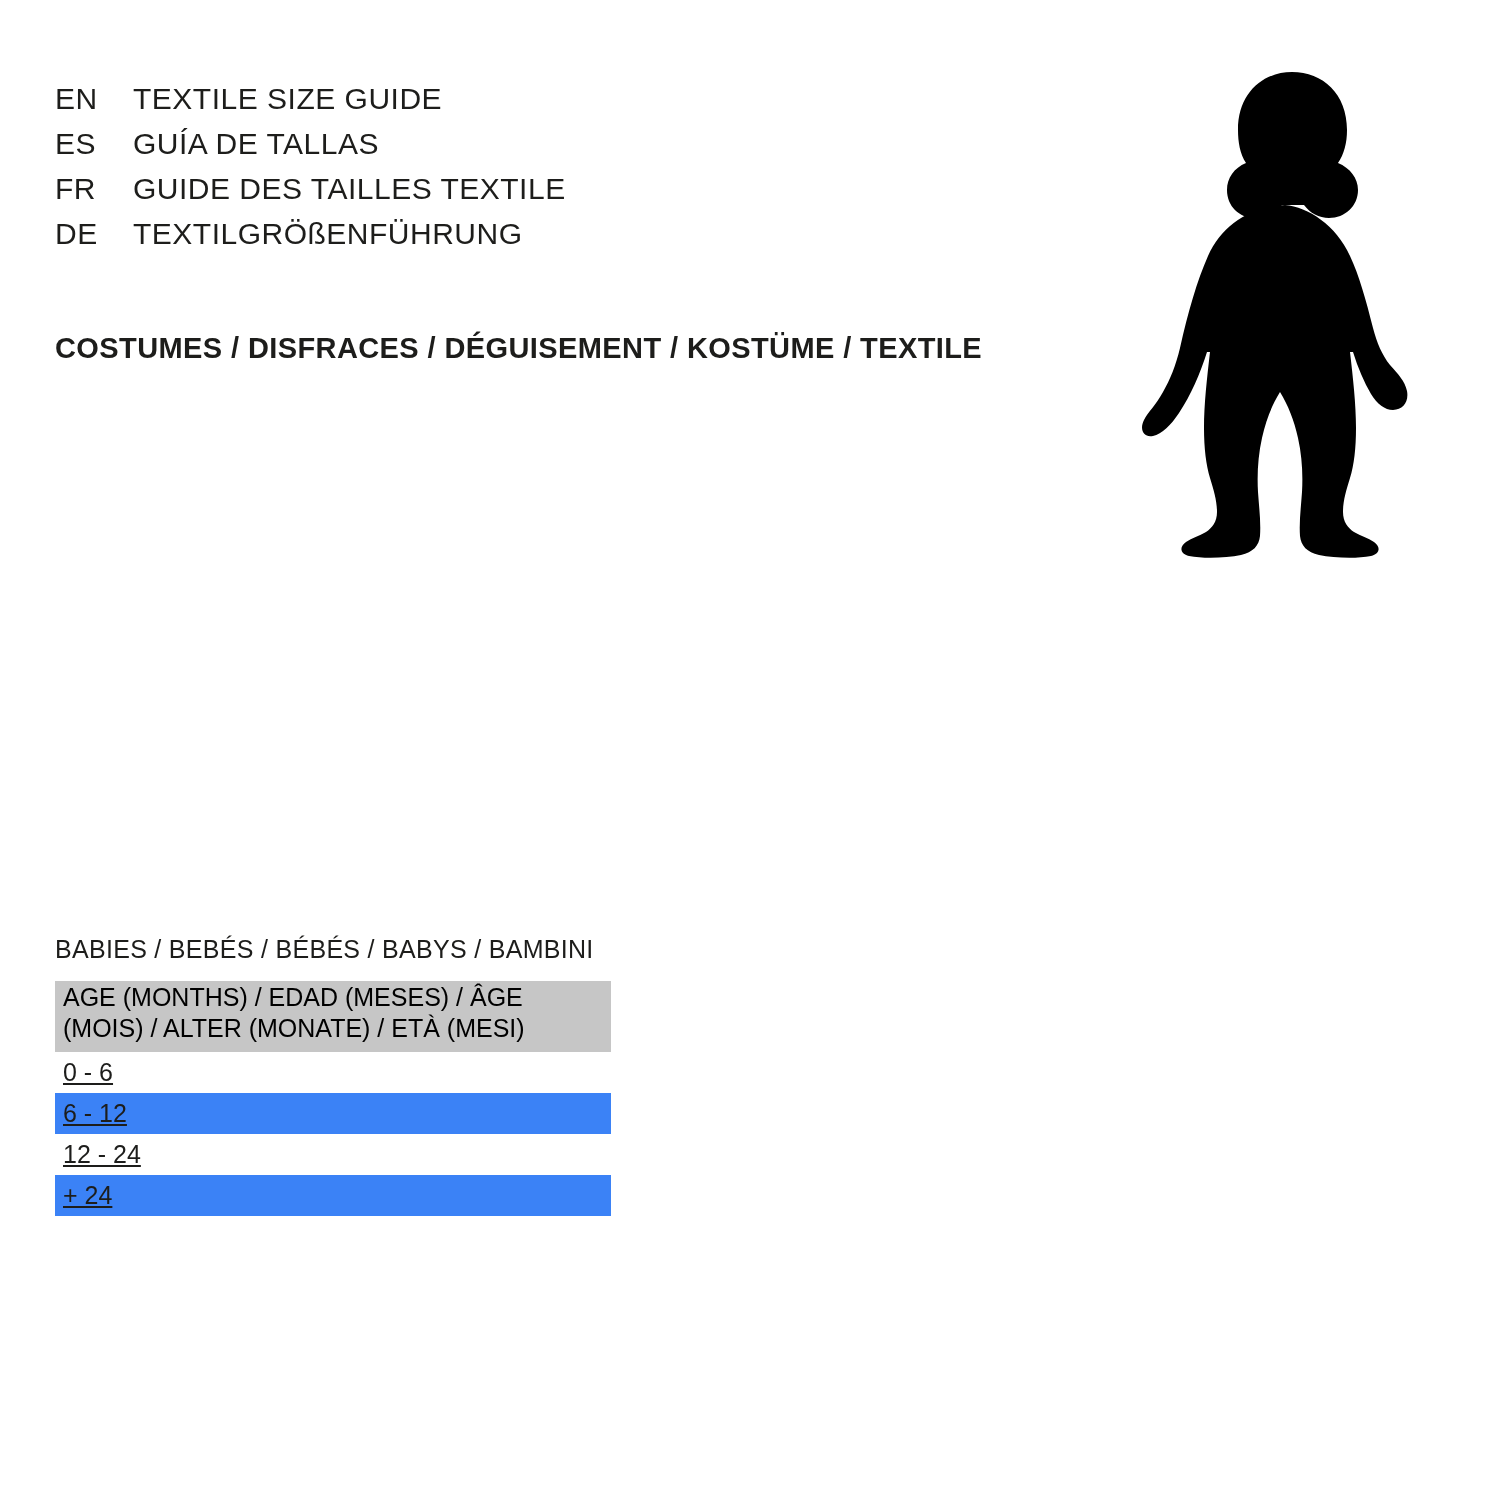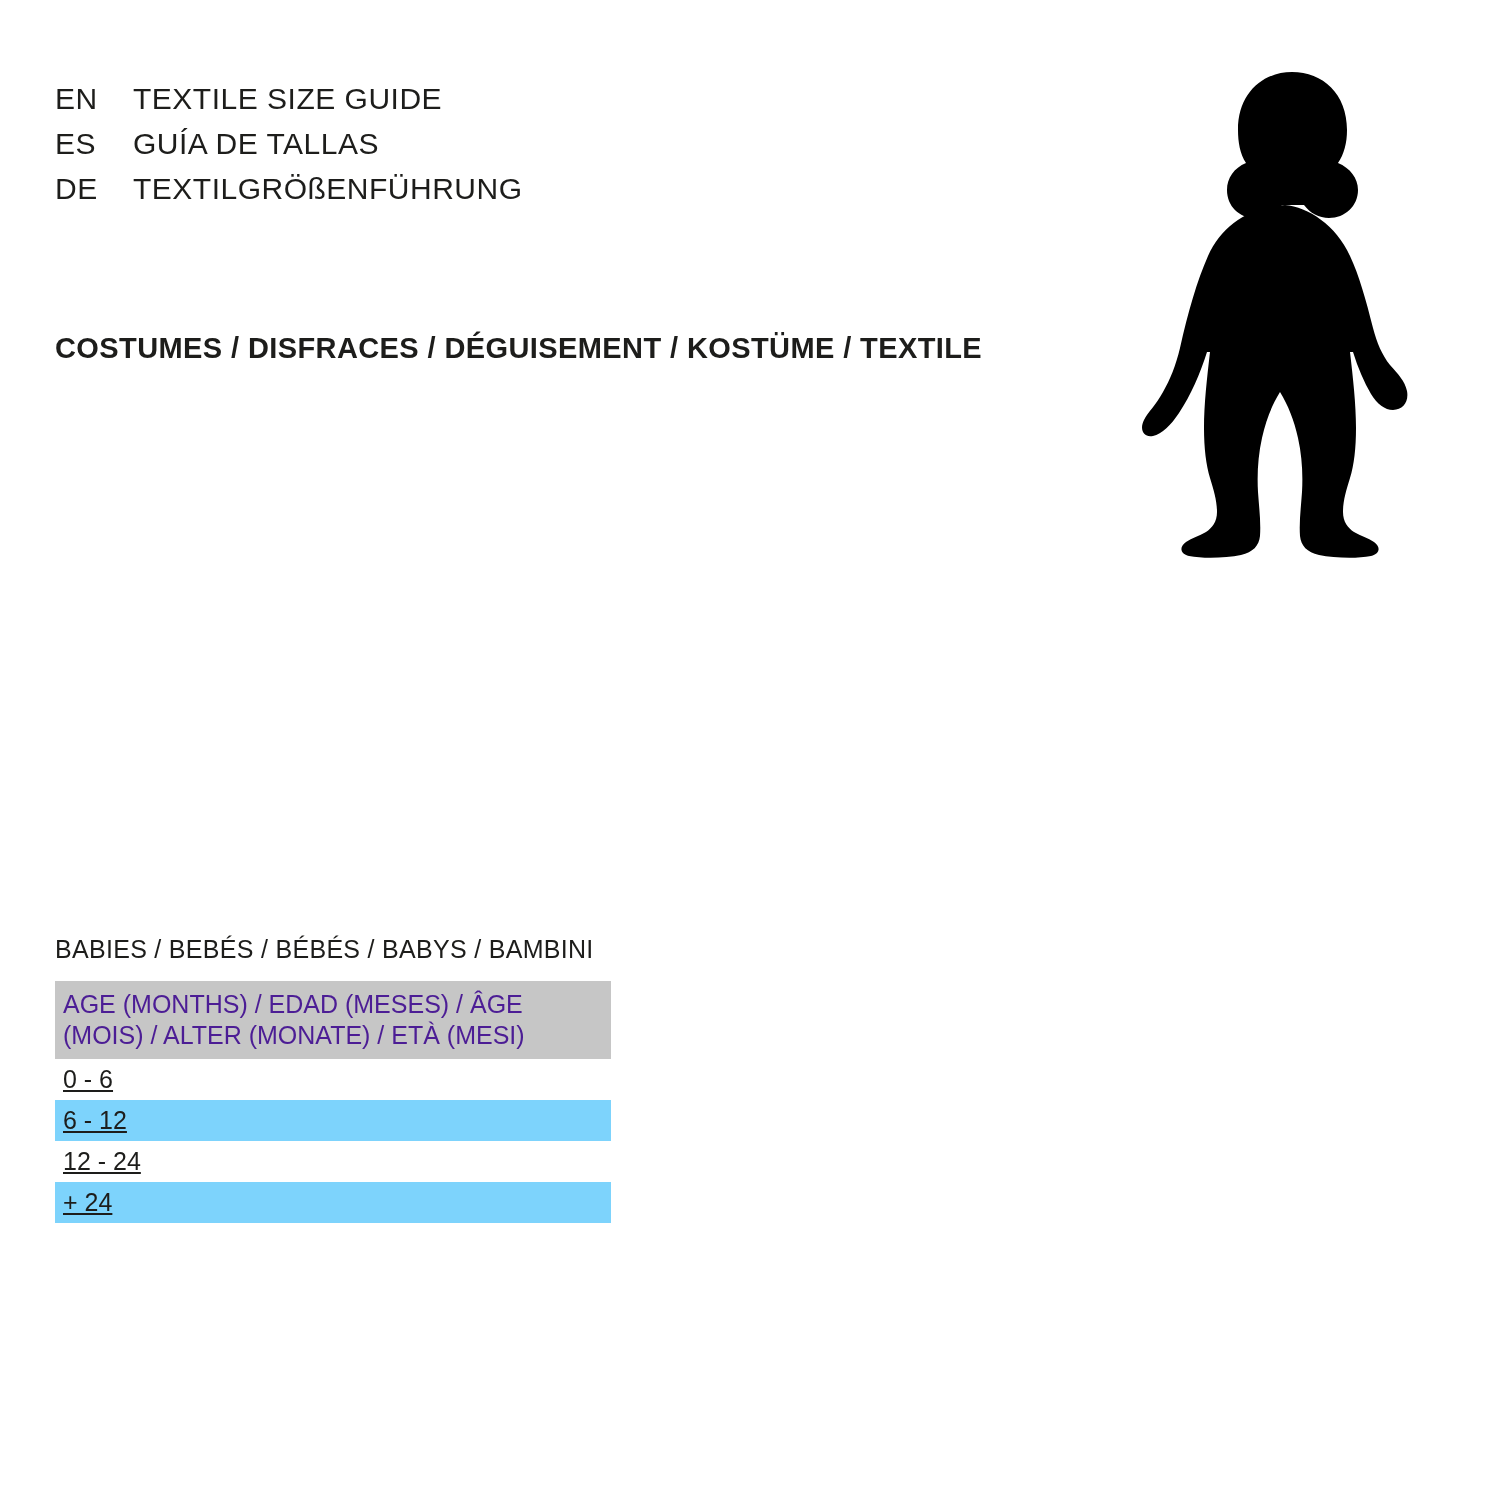--- a/index.html
+++ b/index.html
@@ -81,46 +81,50 @@
     border-collapse: collapse;
     width: 556px;
     table-layout: fixed;
   }
   table.size-table th {
     background: #c6c6c6;
     font-weight: normal;
     text-align: left;
     font-size: 25px;
     line-height: 31px;
-    padding: 8px 8px 8px 8px;
-    color: #4c1d95;
+    padding: 1px 8px 8px 8px;
+    color: #000000;
   }
   table.size-table td {
     font-size: 25px;
     line-height: 30px;
     padding: 5px 8px 6px 8px;
     color: #1d1d1b;
     background: #ffffff;
     text-decoration: underline;
   }
   table.size-table tr.alt td {
-    background: #7dd3fc;
+    background: #3b82f6;
   }
 </style>
 </head>
 <body>
 
 <div class="lang-block">
   <div class="lang-row">
     <div class="lang-code">EN</div>
     <div class="lang-text">TEXTILE SIZE GUIDE</div>
   </div>
   <div class="lang-row">
     <div class="lang-code">ES</div>
     <div class="lang-text">GUÍA DE TALLAS</div>
+  </div>
+  <div class="lang-row">
+    <div class="lang-code">FR</div>
+    <div class="lang-text">GUIDE DES TAILLES TEXTILE</div>
   </div>
   <div class="lang-row">
     <div class="lang-code">DE</div>
     <div class="lang-text">TEXTILGRÖßENFÜHRUNG</div>
   </div>
 </div>
 
 <div class="costumes-line">COSTUMES / DISFRACES / DÉGUISEMENT / KOSTÜME / TEXTILE</div>
 
 <div class="silhouette">

